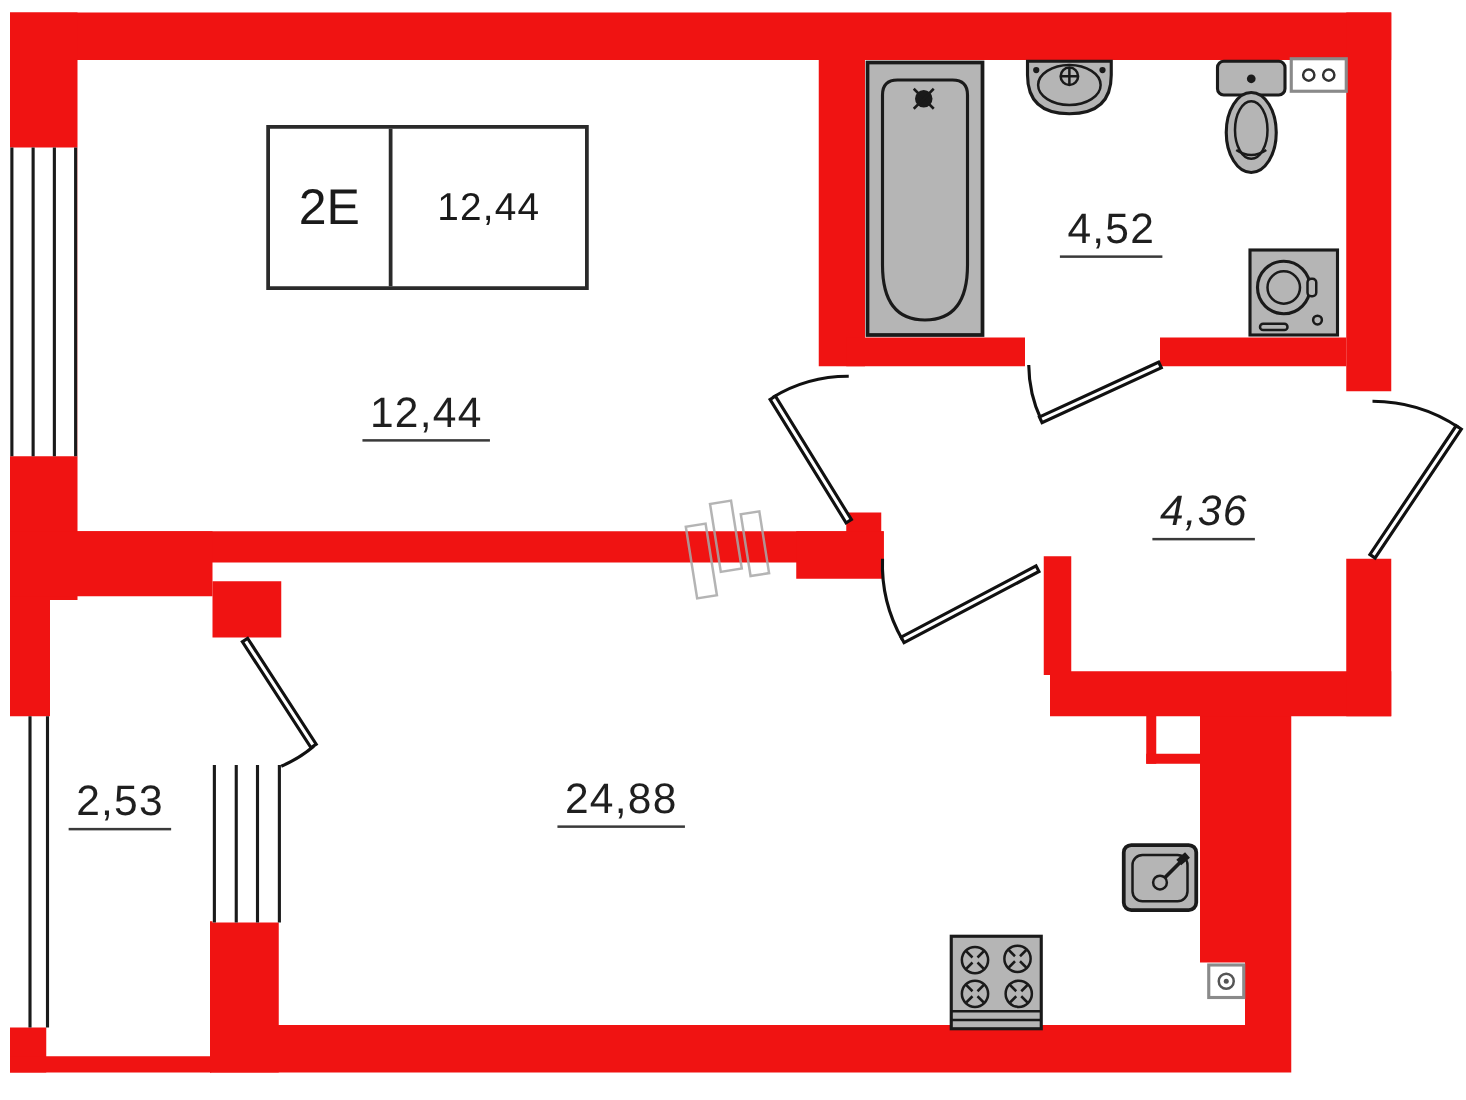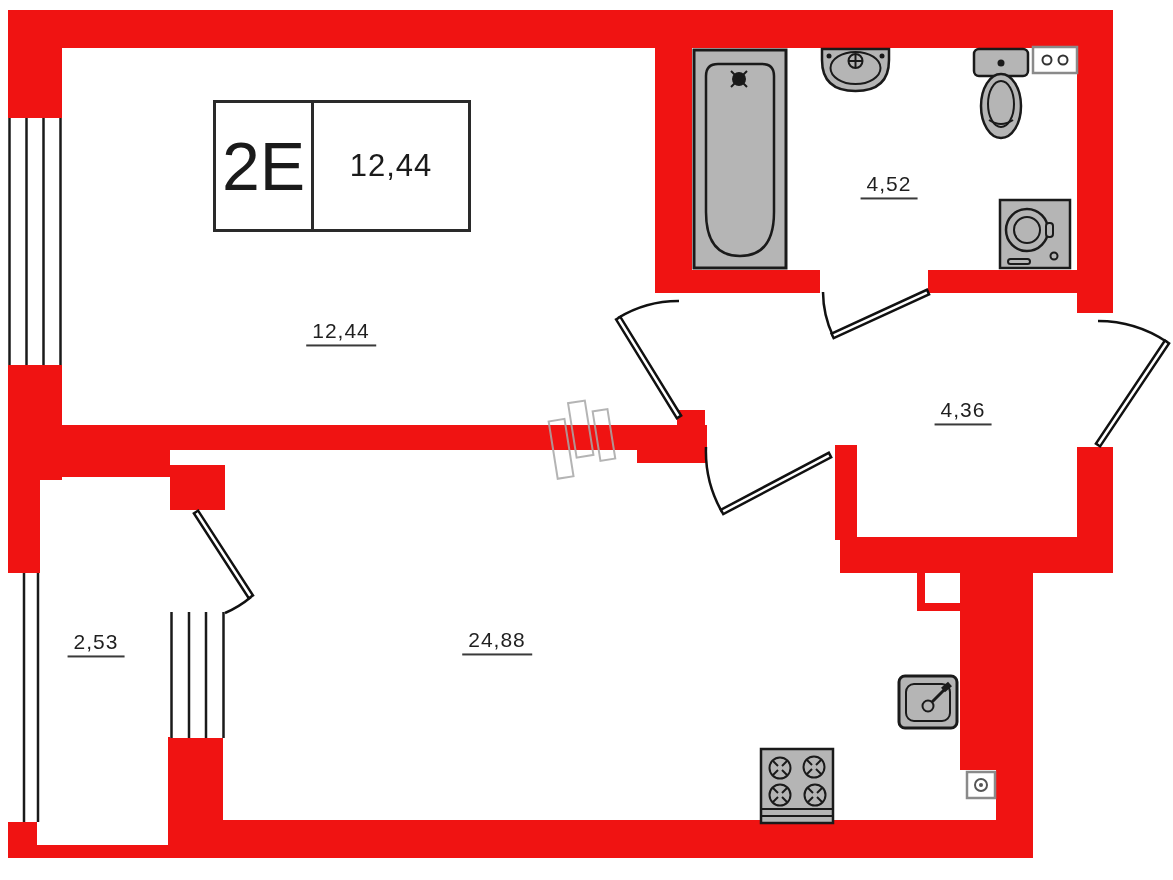--- a/index.html
+++ b/index.html
@@ -11,30 +11,30 @@
   .wall   { fill:var(--wall-red,#f01312); }
   .winbg  { fill:#ffffff; }
   .wline  { stroke:var(--line,#1a1a1a); stroke-width:2.5; }
   .fx     { fill:var(--fixture-gray,#b5b5b5); stroke:var(--line,#1a1a1a); }
   .fxwhite{ fill:#ffffff; stroke:#8a8a8a; }
   .door-arc { fill:none; stroke:#111; stroke-width:2.5; }
   .door-leaf{ fill:#ffffff; stroke:#111; stroke-width:2.5; }
   .ghost  { fill:none; stroke:var(--ghost-gray,#a8a8a8); stroke-width:2; opacity:.85; }
   .area-label {
     position:absolute; transform:translate(-50%,-50%);
-    font-size:21px; color:#1f1f1f; letter-spacing:1px; white-space:nowrap;
+    font-size:34px; color:#1f1f1f; letter-spacing:1px; white-space:nowrap;
     border-bottom:2.5px solid #3a3a3a; padding:0 6px 2px 6px; line-height:1.1;text-align:right;
   }
   .unit-card {
     position:absolute; left:213px; top:100px; width:258px; height:132px;
     display:flex; border:3px solid #2a2a2a; background:#fff; box-sizing:border-box;
   }
   .unit-cell {
     width:98px; display:flex; align-items:center; justify-content:center;
-    font-size:68px; color:#1a1a1a; border-right:3px solid #2a2a2a; box-sizing:border-box;
+    font-size:40px; color:#1a1a1a; border-right:3px solid #2a2a2a; box-sizing:border-box;
   }
   .unit-values { flex:1; display:flex; flex-direction:column; }
   .unit-row {
     flex:1; display:flex; align-items:center; justify-content:center;
     font-size:31px; color:#1a1a1a; border-bottom:3px solid #2a2a2a; box-sizing:border-box;
     letter-spacing:1px;
   }
   .unit-row:last-child { border-bottom:none; }
 </style>
 </head>
@@ -198,21 +198,21 @@
 
     <g>
       <rect class="fxwhite" x="967" y="772" width="28" height="26" stroke-width="2.5"></rect>
       <circle cx="981" cy="785" r="6" fill="#fff" stroke="#555" stroke-width="2"></circle>
       <circle cx="981" cy="785" r="2" fill="#555"></circle>
     </g>
   </svg>
 
   <div class="area-label" style="left:341px; top:333px;">12,44</div>
   <div class="area-label" style="left:889px; top:186px;">4,52</div>
-  <div class="area-label" style="left:963px; top:412px;">4,36</div>
+  <div class="area-label" style="left:963px; top:412px;font-style:italic;">4,36</div>
   <div class="area-label" style="left:96px; top:644px;">2,53</div>
   <div class="area-label" style="left:497px; top:642px;">24,88</div>
 
   <div class="unit-card">
     <div class="unit-cell">2E</div>
     <div class="unit-values">
       <div class="unit-row">12,44</div>
     </div>
   </div>
 

